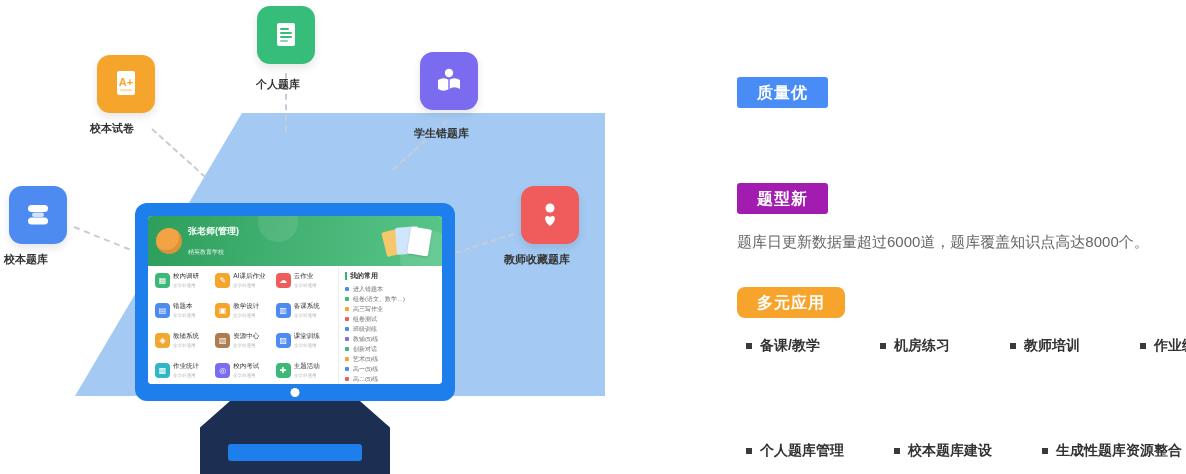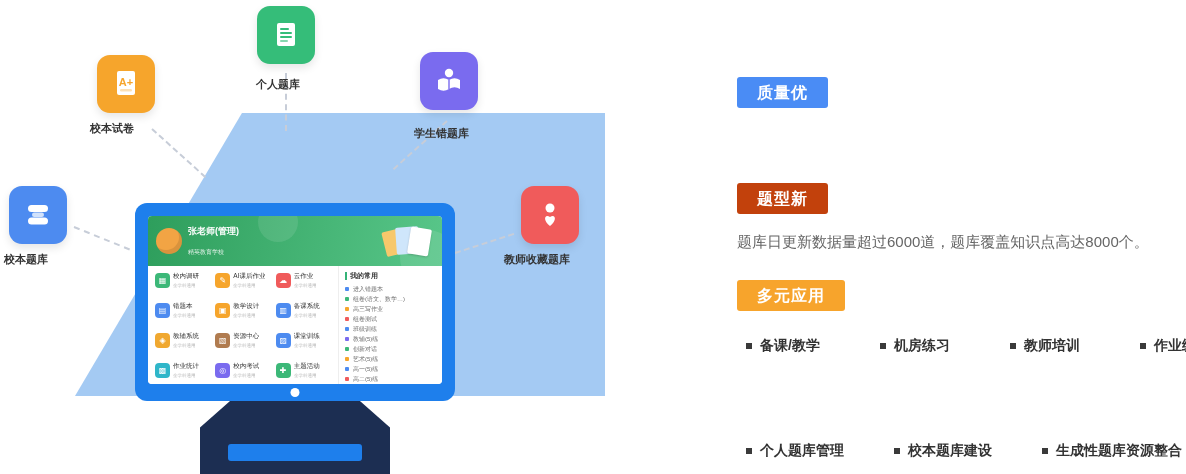--- a/index.html
+++ b/index.html
@@ -63,21 +63,21 @@
   .qp-bar{width:2px;height:8px;background:#34B377;}
   .qp-title{font-size:7px;font-weight:700;color:#333;}
   .qp-item{display:flex;align-items:center;gap:4px;height:10px;cursor:pointer;}
   .qp-dot{width:4px;height:4px;border-radius:1px;flex:none;}
   .qp-text{font-size:6px;color:#707070;white-space:nowrap;}
 
   
   .features{position:absolute;left:736px;top:0;width:450px;height:414px;margin-top:44px;}
   .badge{position:absolute;left:1px;height:31px;line-height:31px;padding:0 20px;border-radius:3px;
          color:#fff;font-size:16px;font-weight:700;letter-spacing:1px;}
-  .bg1{top:33px;} .bg2{top:139px;} .bg3{top:236px;} .bg4{top:348px;}
+  .bg1{top:33px;} .bg2{top:139px;} .bg3{top:243px;border-radius:8px;} .bg4{top:348px;}
   .feat-text{position:absolute;left:1px;margin:0;font-size:15px;color:#666;white-space:nowrap;}
   .tx1{top:84px;} .tx2{top:189px;}
   .bullets{position:absolute;left:10px;display:flex;}
   .bl1{top:293px;gap:60px;} .bl2{top:398px;gap:50px;}
   .b-item{display:flex;align-items:center;font-size:14px;color:#333;font-weight:600;white-space:nowrap;}
   .sq{width:6px;height:6px;background:#3a3a3a;margin-right:8px;flex:none;}
 </style>
 </head>
 <body>
 
@@ -286,21 +286,21 @@
       </div>
     </div>
     <div class="power-dot"></div>
   </div>
   <div class="stand"></div>
   <div class="base-bar" style="background-color: rgb(30, 127, 236);"></div>
 
   <div class="features">
     <div class="badge bg1" style="background-color: rgb(74, 140, 245);"><span>质量优</span></div>
 
-    <div class="badge bg2" style="background-color: #c2410c;"><span>题型新</span></div>
+    <div class="badge bg2" style="background-color: #a21caf;"><span>题型新</span></div>
     <p class="feat-text tx2">题库日更新数据量超过6000道，题库覆盖知识点高达8000个。</p>
 
     <div class="badge bg3" style="background-color: rgb(247, 164, 44);"><span>多元应用</span></div>
     <div class="bullets bl1">
       <span class="b-item">
           <i class="sq"></i>
           <span>备课/教学</span>
         </span>
       <span class="b-item">
           <i class="sq"></i>

